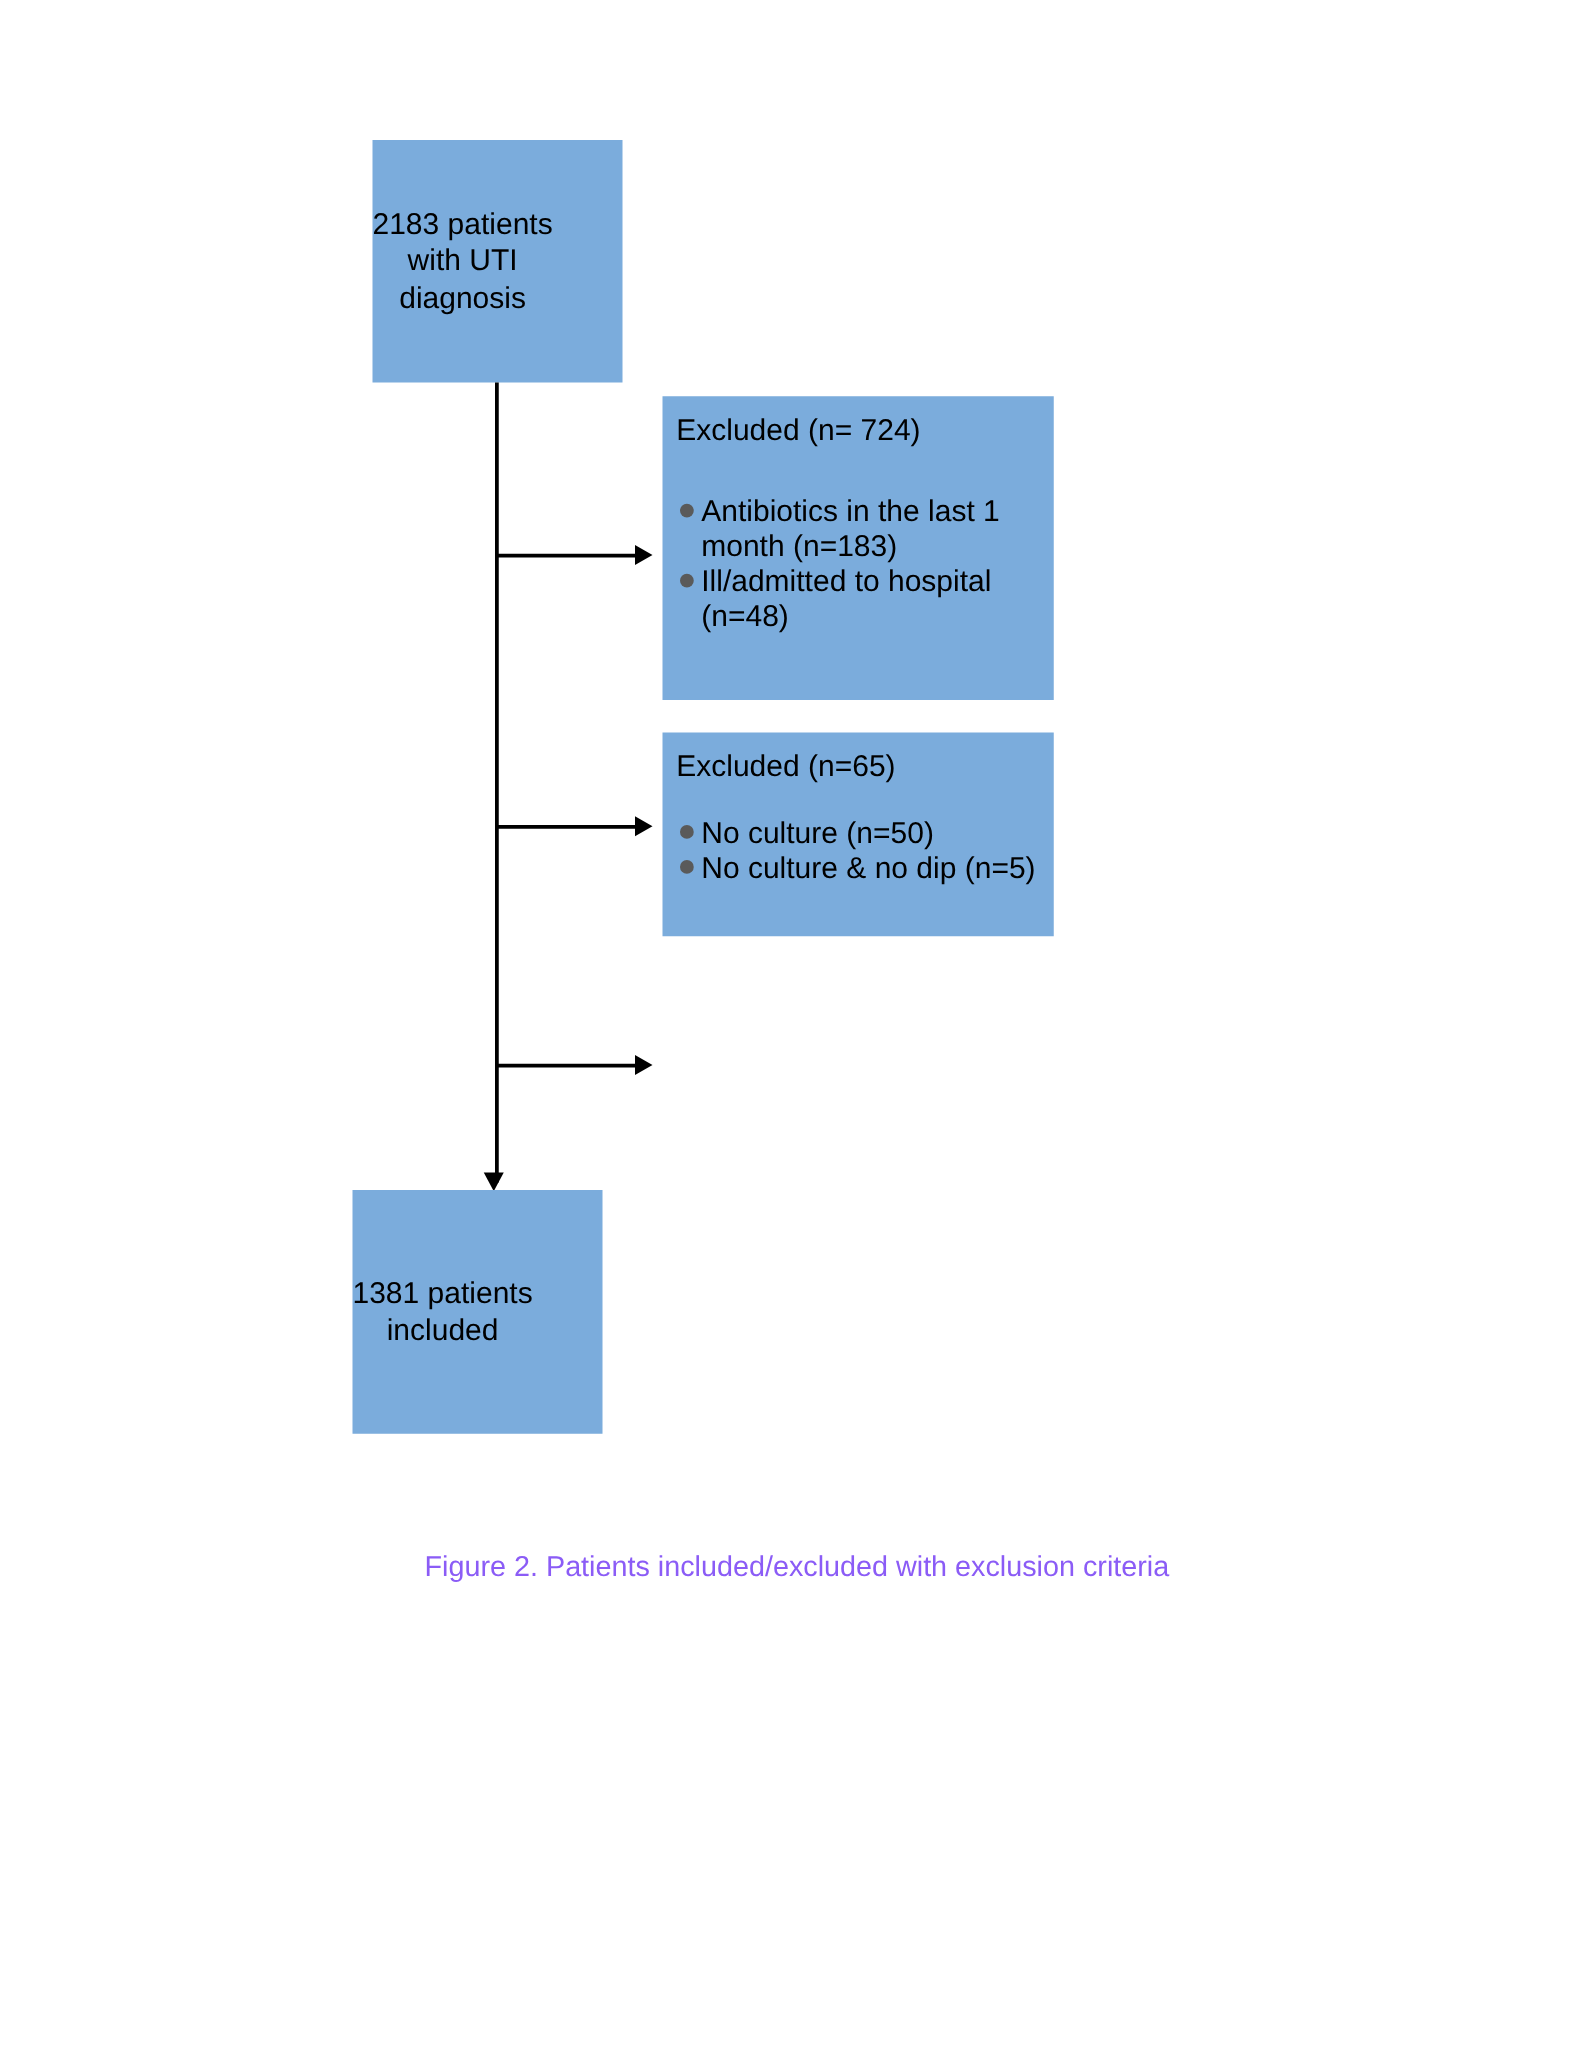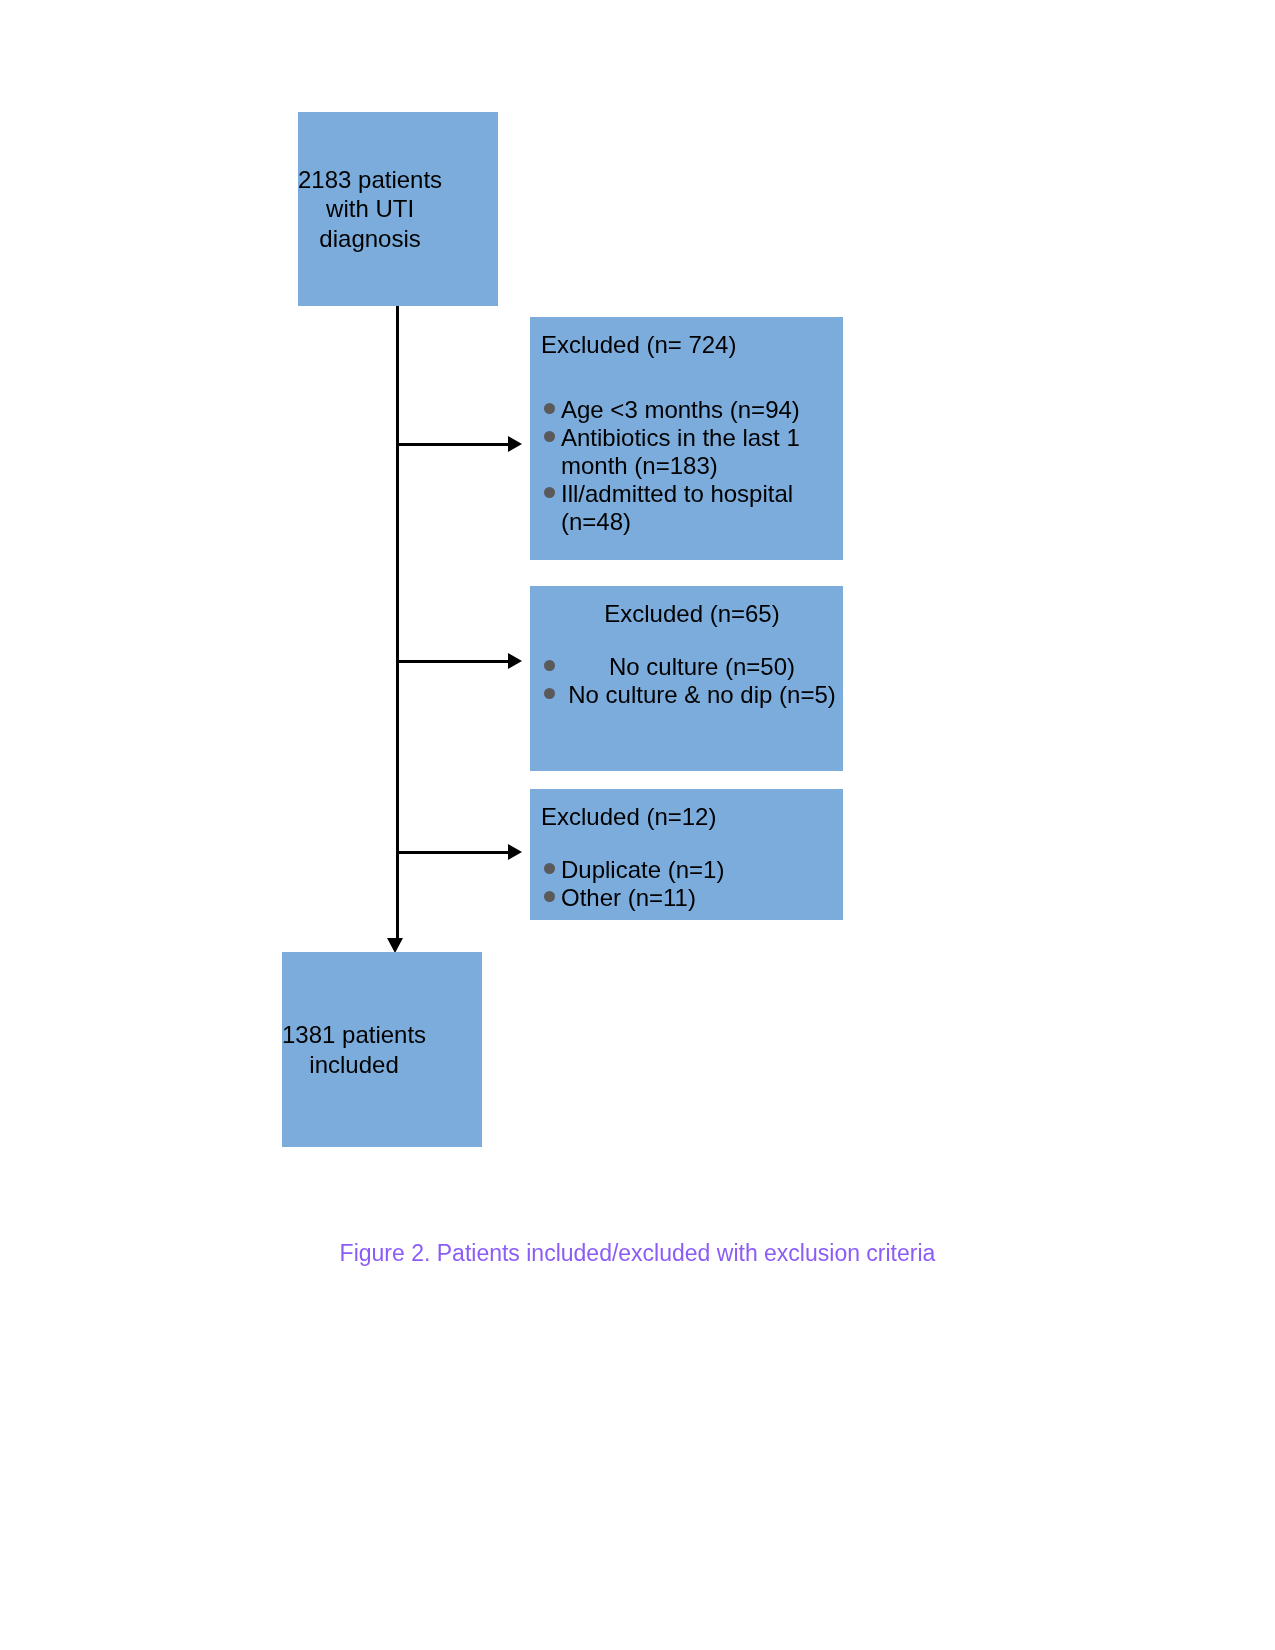--- a/index.html
+++ b/index.html
@@ -55,21 +55,21 @@
     height: 195px;
   }
 
   
   .excl-box {
     left: 530px;
     width: 313px;
     padding: 14px 0 10px 0;
   }
   #box-excl-1 { top: 317px; height: 243px; }
-  #box-excl-2 { top: 586px; height: 185px; text-align: center; }
+  #box-excl-2 { top: 586px; height: 163px; }
   #box-excl-3 { top: 789px; height: 131px; }
 
   .excl-title {
     font-size: 24px;
     line-height: 1.2;
     padding-left: 11px;
     margin-bottom: 36px;
   }
   #box-excl-2 .excl-title,
   #box-excl-3 .excl-title { margin-bottom: 24px; }
@@ -174,24 +174,20 @@
   <div class="conn h-branch" id="branch-3"></div>
   <div class="arrow-right" id="arrowhead-3"></div>
 
   <div class="arrow-down"></div>
 
   <div class="node-box excl-box" id="box-excl-1">
     <div class="excl-title">Excluded (n= 724)</div>
     <ul class="excl-list">
       <li class="excl-item">
         <span class="bullet-dot"></span>
-        <span>Age &lt;3 months (n=94)</span>
-      </li>
-      <li class="excl-item">
-        <span class="bullet-dot"></span>
         <span>Antibiotics in the last 1 month (n=183)</span>
       </li>
       <li class="excl-item">
         <span class="bullet-dot"></span>
         <span>Ill/admitted to hospital (n=48)</span>
       </li>
     </ul>
   </div>
 
   <div class="node-box excl-box" id="box-excl-2">
@@ -201,33 +197,20 @@
         <span class="bullet-dot"></span>
         <span>No culture (n=50)</span>
       </li>
       <li class="excl-item">
         <span class="bullet-dot"></span>
         <span>No culture &amp; no dip (n=5)</span>
       </li>
     </ul>
   </div>
 
-  <div class="node-box excl-box" id="box-excl-3">
-    <div class="excl-title">Excluded (n=12)</div>
-    <ul class="excl-list">
-      <li class="excl-item">
-        <span class="bullet-dot"></span>
-        <span>Duplicate (n=1)</span>
-      </li>
-      <li class="excl-item">
-        <span class="bullet-dot"></span>
-        <span>Other (n=11)</span>
-      </li>
-    </ul>
-  </div>
 
   <div class="node-box terminal-box" id="box-included">
     <div class="terminal-text">1381 patients
 included</div>
   </div>
 
   <div class="caption">Figure 2. Patients included/excluded with exclusion criteria</div>
 
 </div>
 

